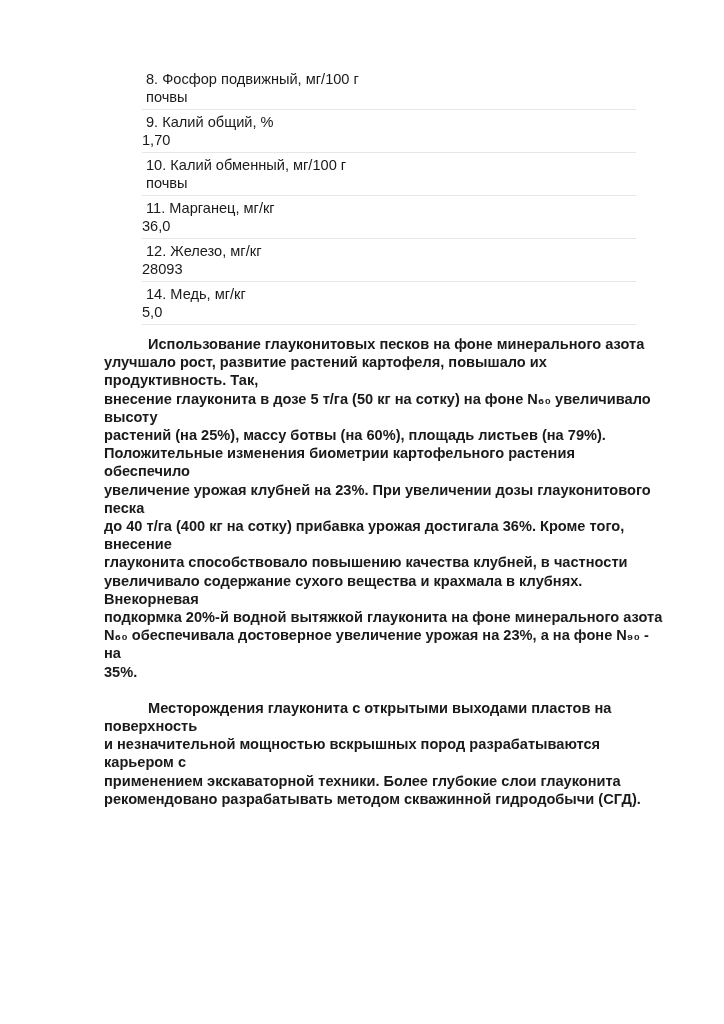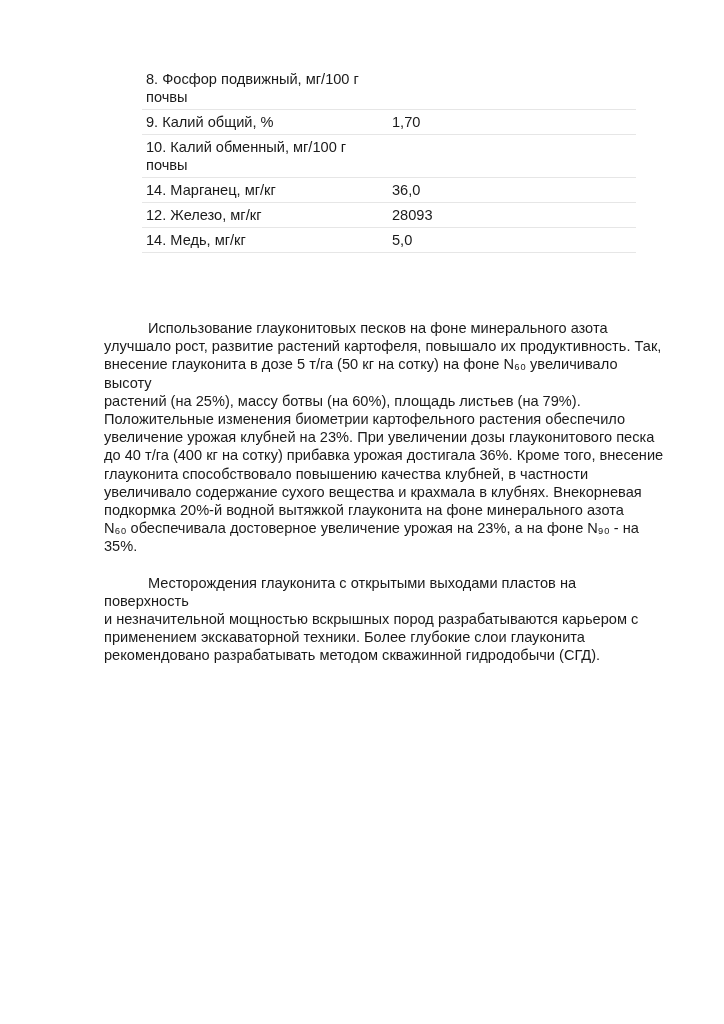--- a/index.html
+++ b/index.html
@@ -1,45 +1,45 @@
 <!DOCTYPE html>
 <html><head>
   <meta charset="utf-8">
   <style>
     html, body { margin: 0; padding: 0; background: #ffffff; }
     body { width: 724px; height: 1024px; position: relative; overflow: hidden;
            font-family: "Liberation Sans", sans-serif; color: #1a1a1a; }
     .page { position: absolute; left: 0; top: 0; width: 724px; height: 1024px; }
     .table { position: absolute; left: 142px; top: 70px; width: 494px; }
-    .row { display: flex; border-bottom: 1.5px solid #e6e6e6; font-size: 14.6px; line-height: 18px; padding: 3px 0 3px 0; }
+    .row { display: flex; border-bottom: 1.5px solid #e6e6e6; font-size: 14.6px; line-height: 18px; padding: 3px 0 3px 0; flex-direction: column; }
     .row .label { width: 246px; padding-left: 4px; }
     .row .value { flex: 1; }
     .row.first { padding-top: 0; }
     .body-text { position: absolute; left: 104px; top: 319px; width: 560px; font-size: 14.6px; line-height: 18.2px; }
-    .para { margin: 0 0 18px 0; text-indent: 44px; white-space: pre-line; }
+    .para { margin: 16px 0 18px 0; text-indent: 44px; white-space: pre-line; font-weight: bold; }
   </style>
 </head>
 <body>
 
 <div class="page">
   <div class="table">
     <div class="row first">
       <div class="label" style="white-space:pre-line">8. Фосфор подвижный, мг/100 г
 почвы</div>
     </div>
     <div class="row">
       <div class="label">9. Калий общий, %</div>
       <div class="value">1,70</div>
     </div>
     <div class="row">
       <div class="label" style="white-space:pre-line">10. Калий обменный, мг/100 г
 почвы</div>
     </div>
     <div class="row">
-      <div class="label">14. Марганец, мг/кг</div>
+      <div class="label">11. Марганец, мг/кг</div>
       <div class="value">36,0</div>
     </div>
     <div class="row">
       <div class="label">12. Железо, мг/кг</div>
       <div class="value">28093</div>
     </div>
     <div class="row">
       <div class="label">14. Медь, мг/кг</div>
       <div class="value">5,0</div>
     </div>

